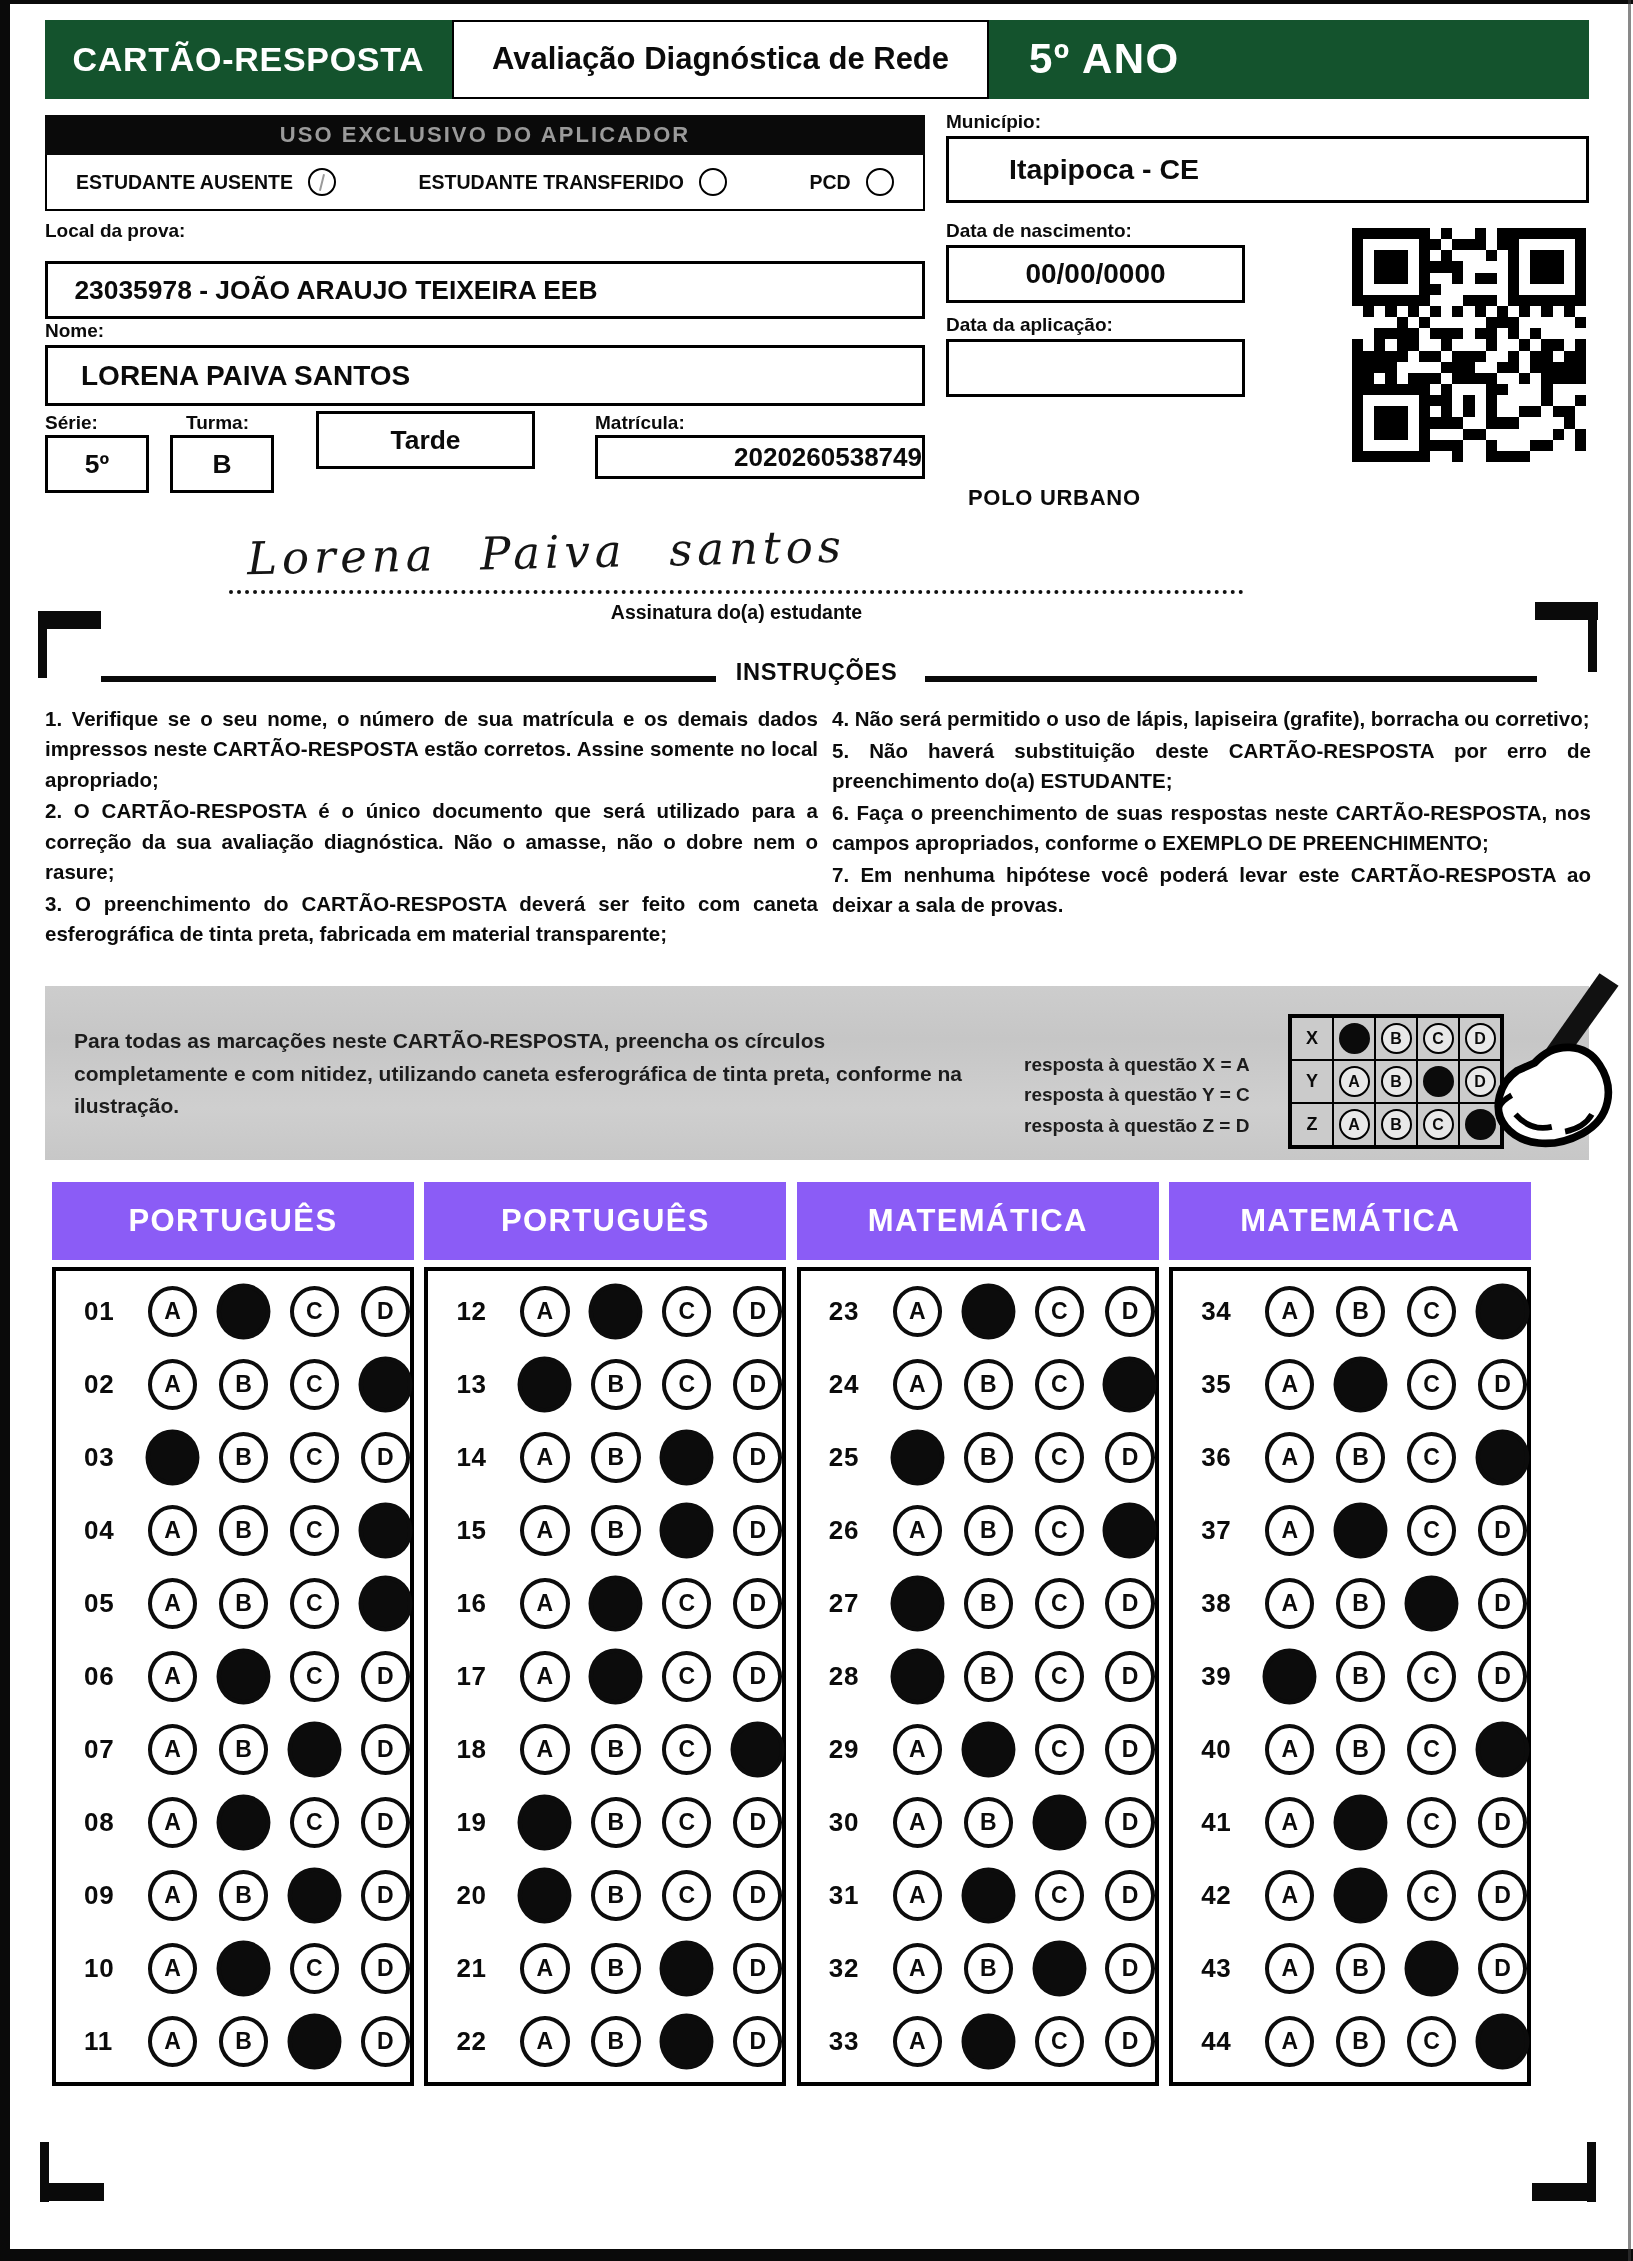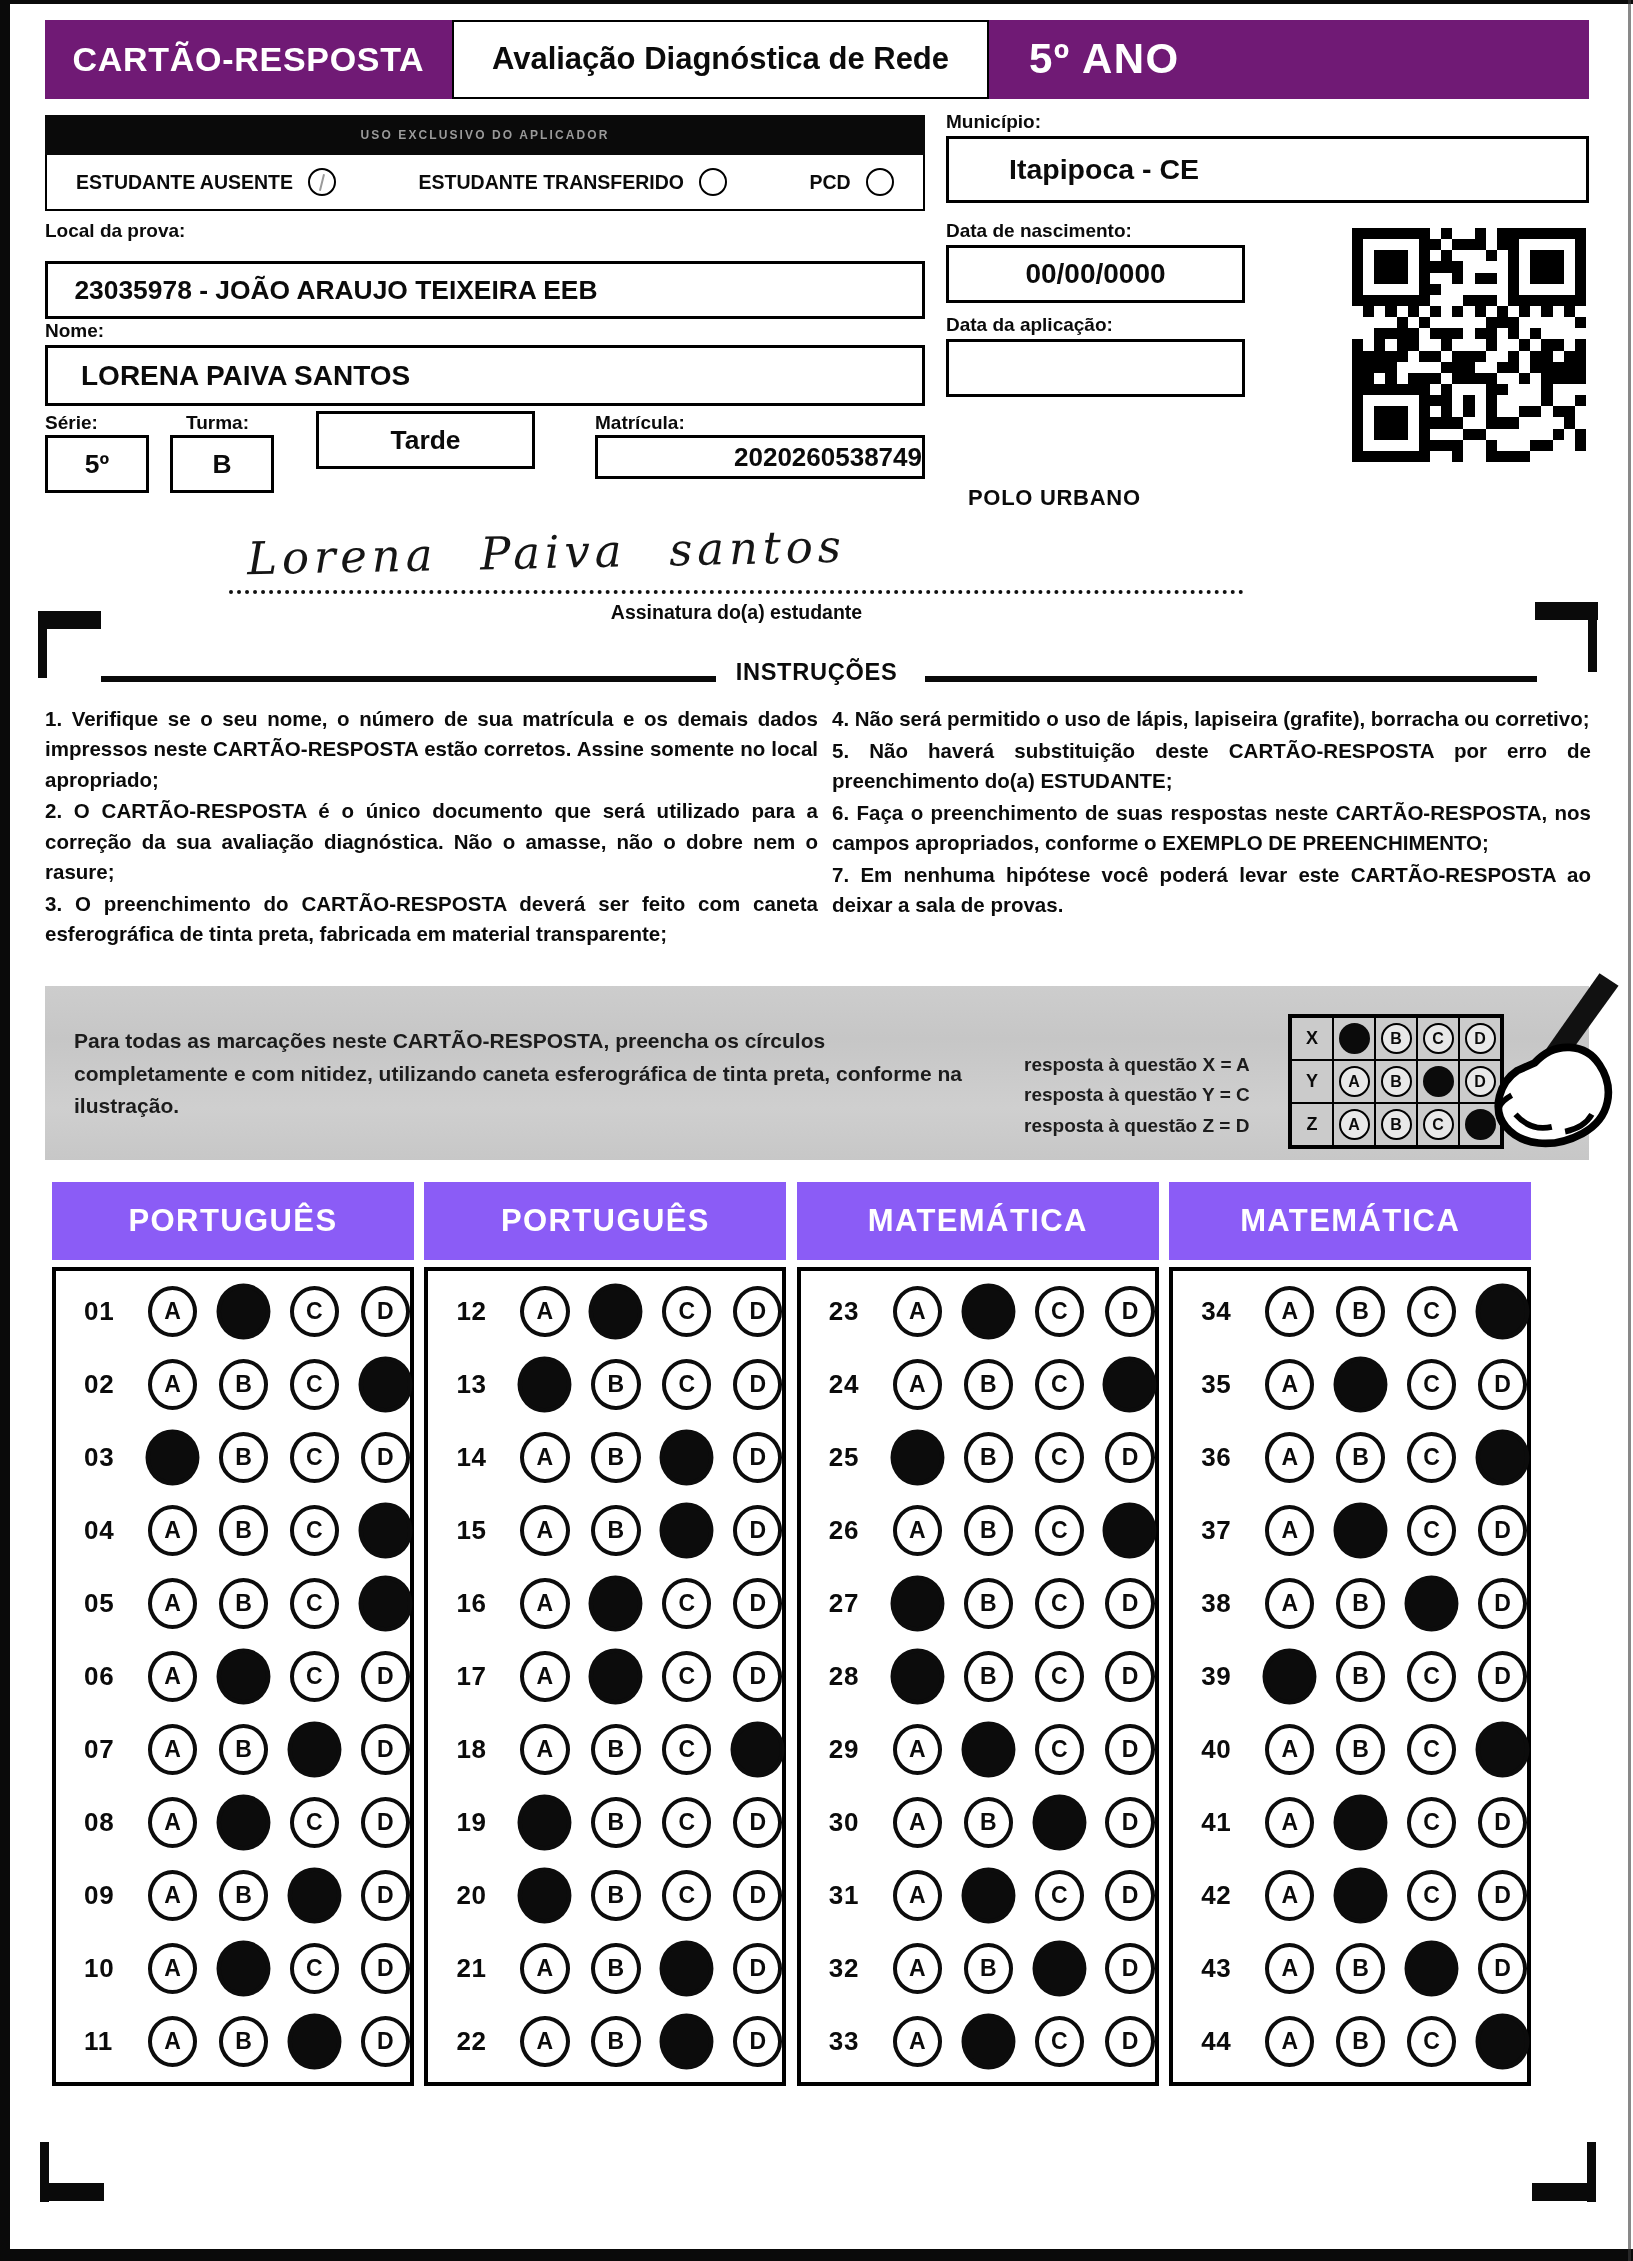--- a/index.html
+++ b/index.html
@@ -8,32 +8,32 @@
   .abs{position:absolute;}
   .b{font-weight:bold;}
 
   
   .scan-left{left:0;top:0;width:9.7px;height:2261px;background:#0a0a0a;}
   .scan-top{left:0;top:0;width:1633px;height:4.2px;background:#0a0a0a;}
   .scan-bottom{left:0;top:2249px;width:1633px;height:12.5px;background:#0a0a0a;}
   .scan-right{left:1628px;top:0;width:2.8px;height:2261px;background:#3a3a3a;opacity:.6;}
 
   
-  .top-band{left:45px;top:19.5px;width:1544px;height:79px;background:#701a75;display:flex;align-items:stretch;}
+  .top-band{left:45px;top:19.5px;width:1544px;height:79px;background:#14532d;display:flex;align-items:stretch;}
   .band-title{width:407px;display:flex;align-items:center;justify-content:center;color:#fff;
               font-size:34px;font-weight:bold;letter-spacing:0.7px;}
   .band-sub{width:537px;background:#fff;border:2.8px solid #000;box-sizing:border-box;display:flex;
             align-items:center;justify-content:center;font-size:31px;font-weight:bold;}
   .band-grade{flex:1;display:flex;align-items:center;color:#fff;font-size:42px;font-weight:bold;
               padding-left:40px;letter-spacing:1.4px;}
 
   
   .app-box{left:45px;top:115px;width:880px;height:96px;}
   .app-head{height:40px;background:#0a0a0a;color:#9a9a9a;display:flex;align-items:center;justify-content:center;
-            font-size:12px;font-weight:bold;letter-spacing:2.1px;}
+            font-size:22px;font-weight:bold;letter-spacing:2.1px;}
   .app-row{height:56px;border:2.1px solid #000;border-top:none;box-sizing:border-box;display:flex;
            align-items:center;justify-content:space-between;padding:15px 29px;}
   .app-opt{display:flex;align-items:center;gap:15.3px;font-size:19.5px;font-weight:bold;}
   .circle{width:28px;height:28px;border:2.8px solid #000;border-radius:50%;box-sizing:border-box;background:#fff;position:relative;}
   .circle.noisy::after{content:"";position:absolute;left:10.4px;top:4.2px;width:2.1px;height:16.7px;background:#9a9a9a;transform:rotate(14deg);}
 
   
   .lbl{font-size:19px;font-weight:bold;}
   .fbox{border:3.5px solid #000;box-sizing:border-box;background:#fff;display:flex;align-items:center;}
   .fval{font-size:26.4px;font-weight:bold;}

